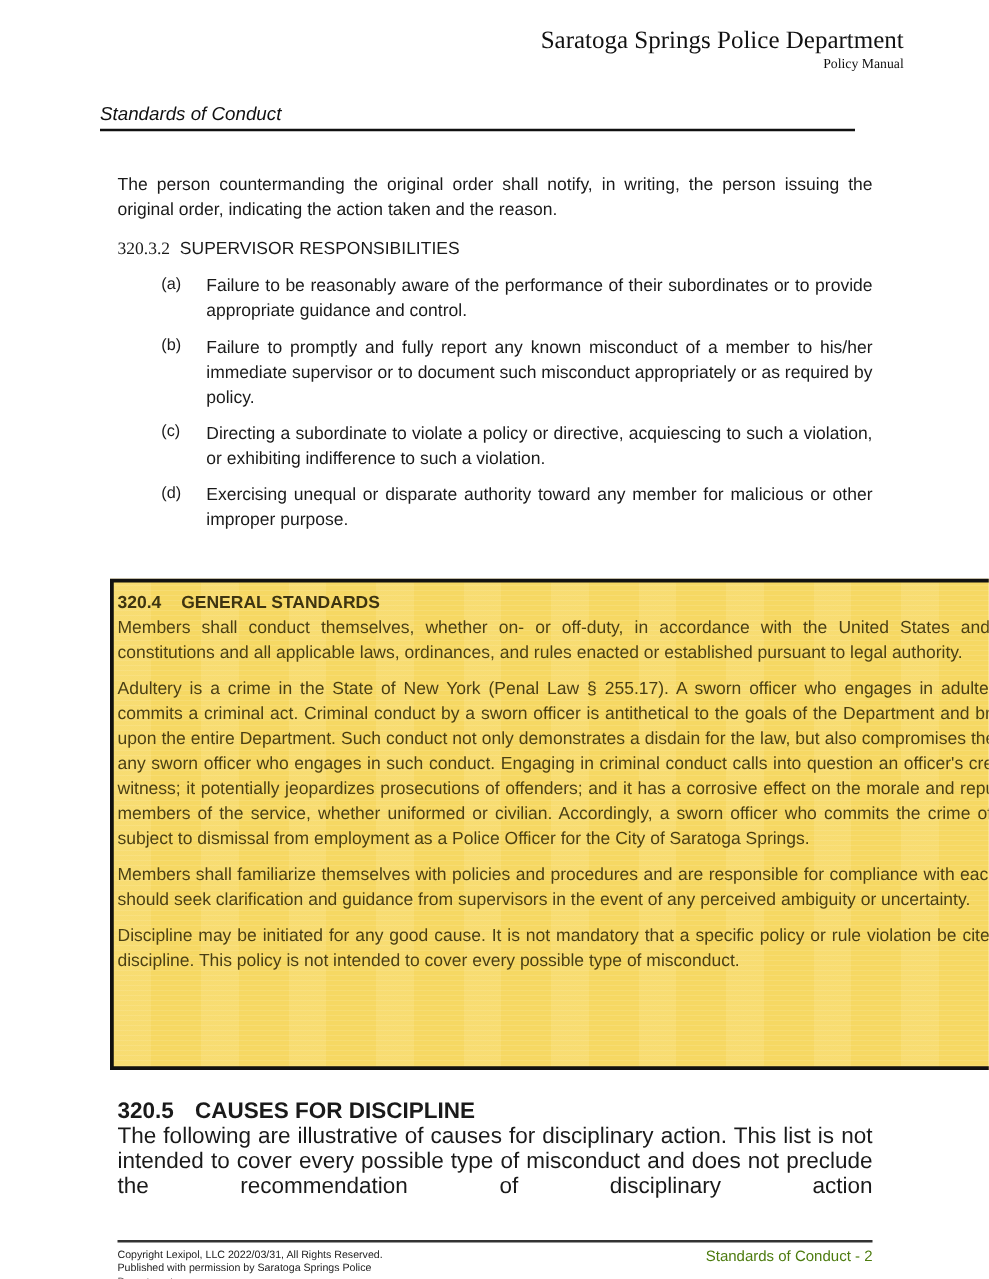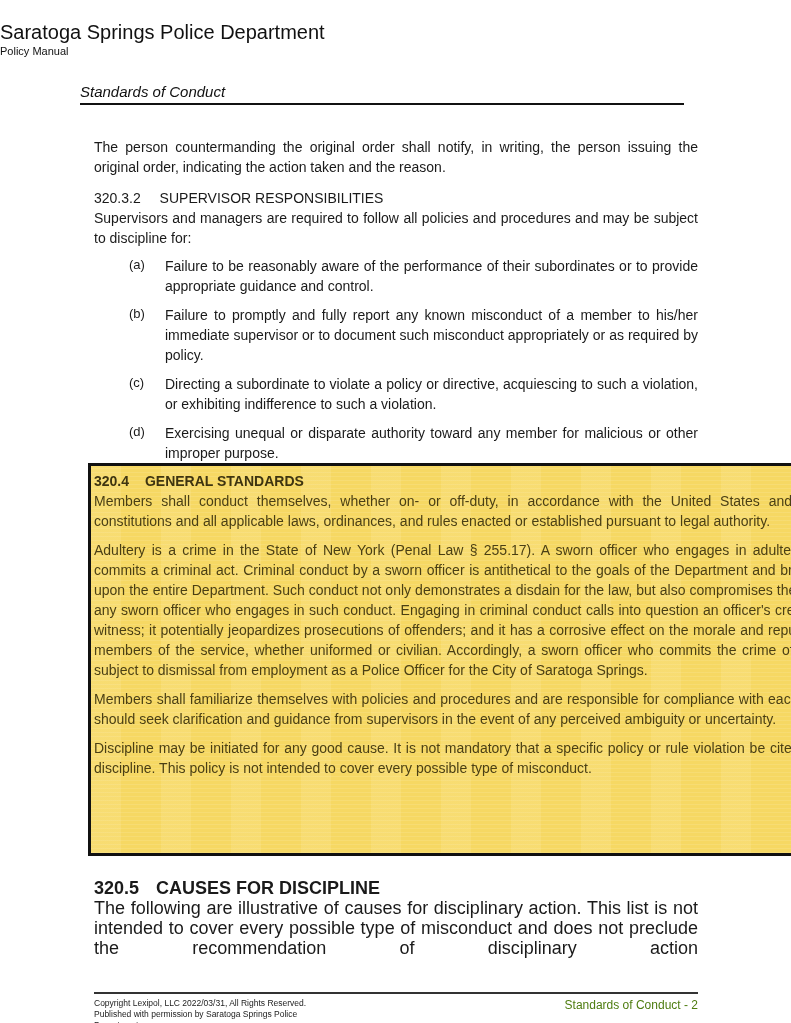--- a/index.html
+++ b/index.html
@@ -13,21 +13,22 @@
       position: relative;
       overflow: hidden;
       font-family: "Liberation Sans", sans-serif;
       color: #1a1a1a;
     }
     .page-header {
       position: absolute;
       left: 0;
       top: 20px;
       width: 723px;
-      text-align: left;
+      text-align: right;
+      font-family: Liberation Serif, serif;
     }
     .org-title {
       font-size: 20px;
       line-height: 24px;
       color: #111;
     }
     .org-subtitle {
       font-size: 11px;
       line-height: 14px;
       color: #111;
@@ -56,21 +57,21 @@
     }
     .para {
       margin: 0 0 11px 0;
       text-align: justify;
     }
     .subhead {
       margin: 0;
       font-size: 14px;
       line-height: 20px;
     }
-    .subhead .num { margin-right: 15px; }
+    .subhead .num { margin-right: 4px; font-family: Liberation Serif, serif; }
     .list {
       margin: 8px 0 0 0;
       padding: 0;
       list-style: none;
     }
     .list-item {
       display: flex;
       margin-bottom: 9px;
     }
     .list-marker {
@@ -160,21 +161,20 @@
   <div class="section-title">Standards of Conduct</div>
 </div>
 
 <div class="content">
   <p class="para">The person countermanding the original order shall notify, in writing, the person issuing the original order, indicating the action taken and the reason.</p>
 
   <div class="subhead">
     <span class="num">320.3.2</span>
     <span>SUPERVISOR RESPONSIBILITIES</span>
   </div>
-  <p class="para" style="margin-bottom:0">Supervisors and managers are required to follow all policies and procedures and may be subject to discipline for:</p>
 
   <ul class="list">
     <li class="list-item">
       <span class="list-marker">(a)</span>
       <span class="list-text">Failure to be reasonably aware of the performance of their subordinates or to provide appropriate guidance and control.</span>
     </li>
     <li class="list-item">
       <span class="list-marker">(b)</span>
       <span class="list-text">Failure to promptly and fully report any known misconduct of a member to his/her immediate supervisor or to document such misconduct appropriately or as required by policy.</span>
     </li>

